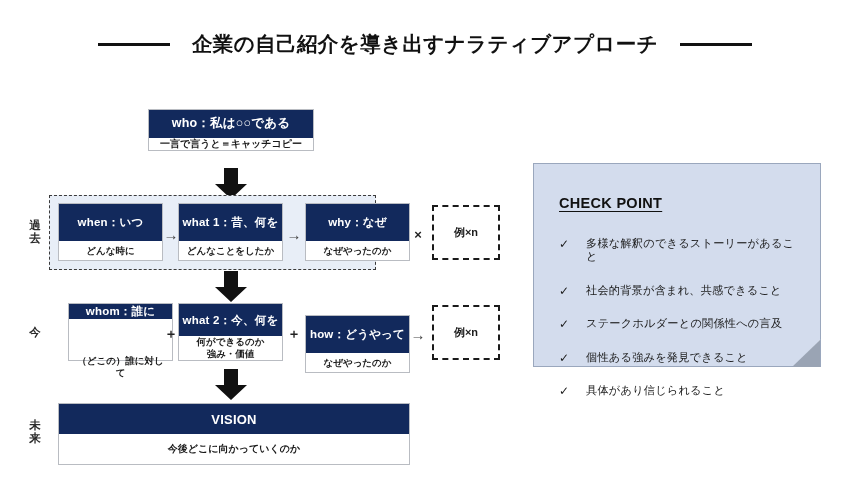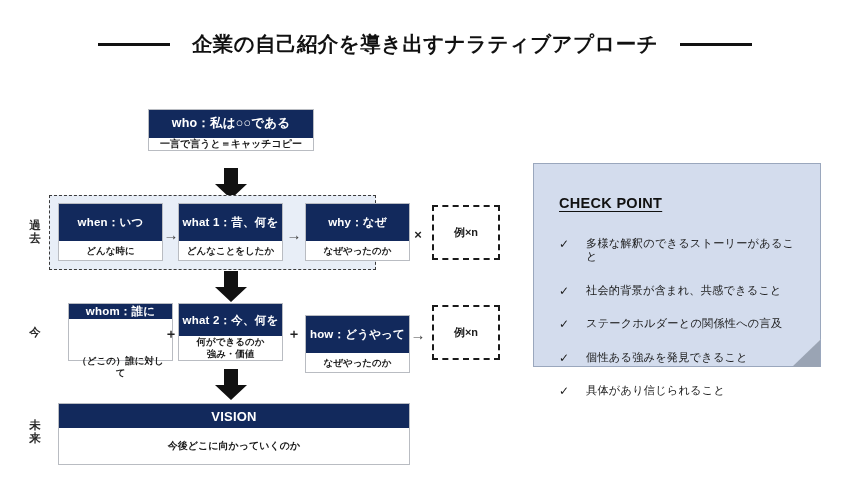--- a/index.html
+++ b/index.html
@@ -84,21 +84,21 @@
   #card-when  { left: 58px;  top: 203px; }
   #card-what1 { left: 178px; top: 203px; }
   #card-why   { left: 305px; top: 203px; }
 
   #card-whom  { left: 68px;  top: 303px; gap: 36px; }
   #card-what2 { left: 178px; top: 303px; }
   #card-how   { left: 305px; top: 315px; }
 
   
   #card-vision { left: 58px; top: 403px; width: 352px; height: 62px; }
-  #card-vision .head { height: 24px; font-size: 13px; }
+  #card-vision .head { height: 30px; font-size: 13px; }
   #card-vision .body { font-size: 10px; }
 
   
   .era {
     position: absolute;
     width: 26px;
     text-align: center;
     font-size: 11.5px;
     font-weight: 700;
     color: #2b2b2b;

